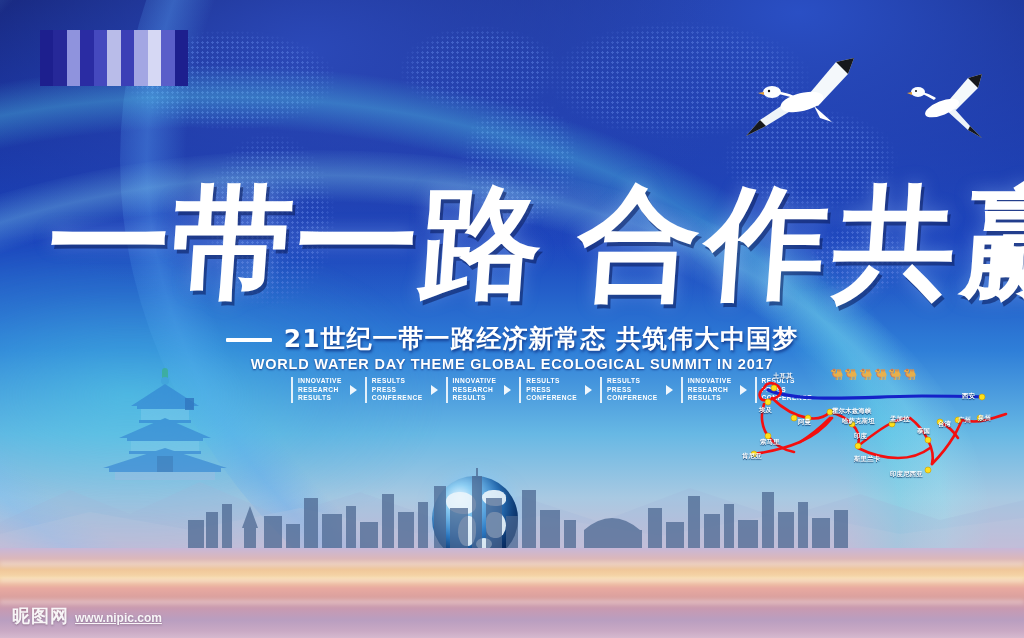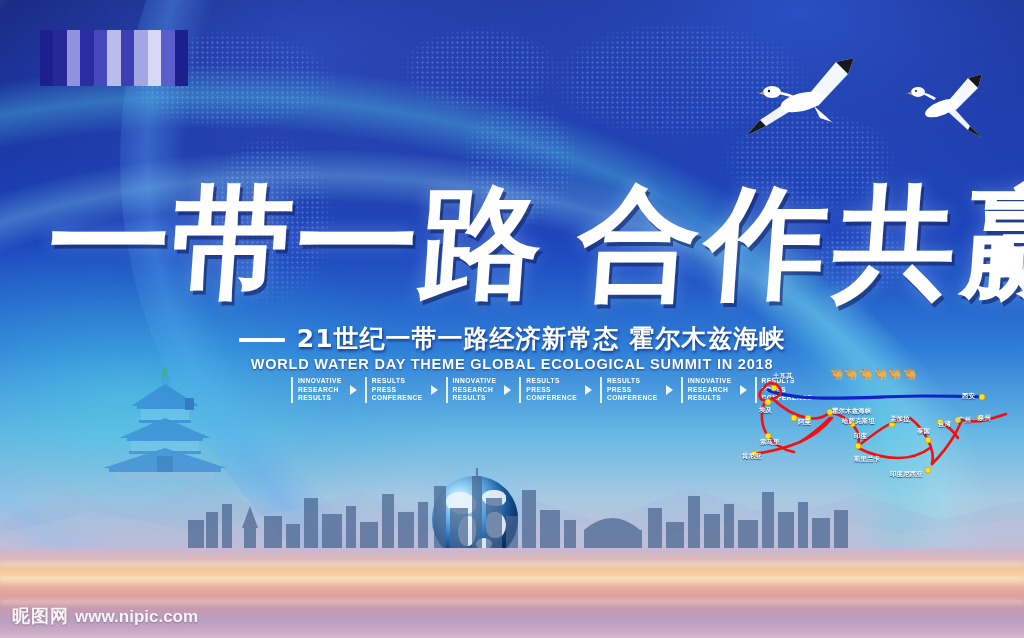--- a/index.html
+++ b/index.html
@@ -138,21 +138,21 @@
     position:absolute;left:0;top:548px;width:1024px;height:90px;
     background:linear-gradient(180deg,
       #c7b7d8 0%, #dcb7b9 12%, #f0c79a 24%, #f6d7a8 33%, #e8a9a0 45%,
       #d99f9e 56%, #c79ab2 68%, #b99ec0 80%, #c9a9c4 92%, #d6b9cf 100%);
   }
   .sunset-streak{position:absolute;left:0;width:1024px;height:4px;background:rgba(255,255,255,.35);filter:blur(2px);}
 
   .wm-left{position:absolute;left:12px;top:604px;color:rgba(255,255,255,.92);
     font-size:18px;font-weight:bold;letter-spacing:1px;
     text-shadow:0 1px 2px rgba(90,60,80,.45);}
-  .wm-left .site{font-size:17px;letter-spacing:0;}
+  .wm-left .site{font-size:12px;letter-spacing:0;text-decoration:underline;}
   .wm-right{position:absolute;right:10px;top:606px;color:rgba(255,255,255,.95);
     font-size:14px;font-weight:bold;letter-spacing:.3px;
     text-shadow:0 1px 2px rgba(90,60,80,.5);}
 </style>
 </head>
 <body>
 
 <div id="poster">
 
   <div class="bg-sky"></div>
@@ -247,23 +247,23 @@
       <path d="M22 26 l-5 1 l5 2 z" fill="#e6a23a"></path>
       <circle cx="26" cy="25" r="1" fill="#111"></circle>
     </g>
   </svg>
 
   <div class="title">
     <span class="t1">一带一路</span><span class="t2">合作共赢</span>
   </div>
 
   <div class="subtitle">
-    <span class="dash"></span><span>21世纪一带一路经济新常态 霍尔木兹海峡</span>
-  </div>
-  <div class="eng-line">WORLD WATER DAY THEME GLOBAL ECOLOGICAL SUMMIT IN 2018</div>
+    <span class="dash"></span><span>21世纪一带一路经济新常态 共筑伟大中国梦</span>
+  </div>
+  <div class="eng-line">WORLD WATER DAY THEME GLOBAL ECOLOGICAL SUMMIT IN 2017</div>
 
   <div class="strip" id="strip">
       <div class="kw">
         <div class="bar"></div>
         <div class="lines">
           <span>INNOVATIVE</span>
           <span>RESEARCH</span>
           <span>RESULTS</span>
         </div>
       </div>

